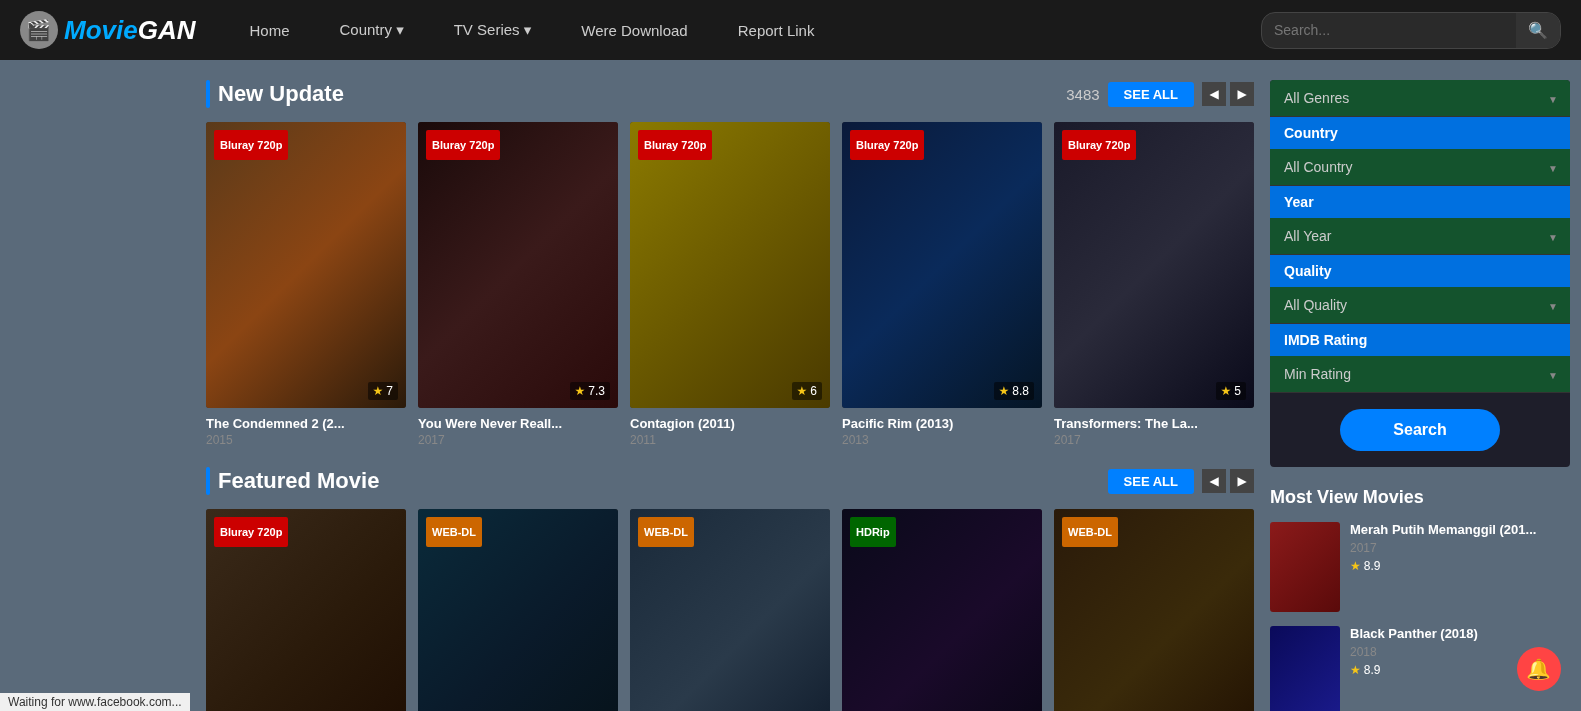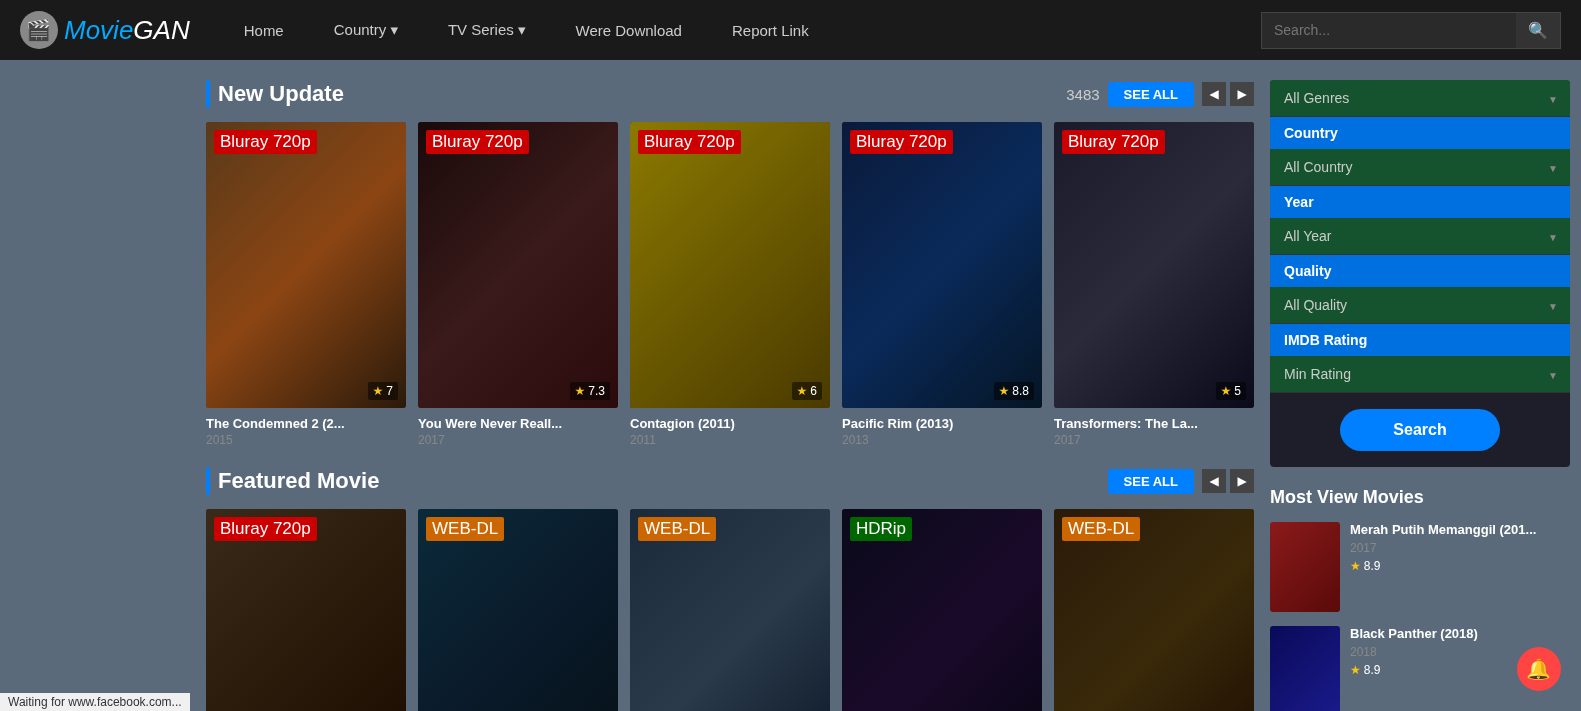--- a/index.html
+++ b/index.html
@@ -25,21 +25,21 @@
       height: 38px;
       background: #888;
       border-radius: 50%;
       display: flex;
       align-items: center;
       justify-content: center;
       font-size: 20px;
     }
     .logo-text {
       font-size: 26px;
-      font-weight: normal;
+      font-weight: bold;
       color: #00aaff;
       font-style: italic;
     }
     .logo-text span { color: #fff; }
     .nav {
       display: flex;
       align-items: center;
       gap: 22px;
       margin-left: 10px;
     }
@@ -49,21 +49,21 @@
       padding: 8px 14px;
       cursor: pointer;
       white-space: nowrap;
     }
     .search-bar {
       margin-left: auto;
       display: flex;
       align-items: center;
       background: #2a2a2a;
       border: 1px solid #444;
-      border-radius: 0;
+      border-radius: 14px;
       overflow: hidden;
       width: 300px;
     }
     .search-input {
       background: transparent;
       border: none;
       outline: none;
       color: #ccc;
       padding: 8px 12px;
       font-size: 14px;
@@ -174,23 +174,23 @@
       display: flex;
       align-items: center;
       justify-content: center;
     }
     .quality-badge {
       position: absolute;
       top: 8px;
       left: 8px;
       background: #cc0000;
       color: #fff;
-      font-size: 17px;
-      font-weight: normal;
-      padding: 2px 6px;
+      font-size: 11px;
+      font-weight: bold;
+      padding: 9px 6px;
       border-radius: 2px;
       z-index: 2;
     }
     .quality-badge.web-dl { background: #cc6600; }
     .quality-badge.hdrip { background: #006600; }
     .rating-badge {
       position: absolute;
       bottom: 8px;
       right: 8px;
       color: #fff;

